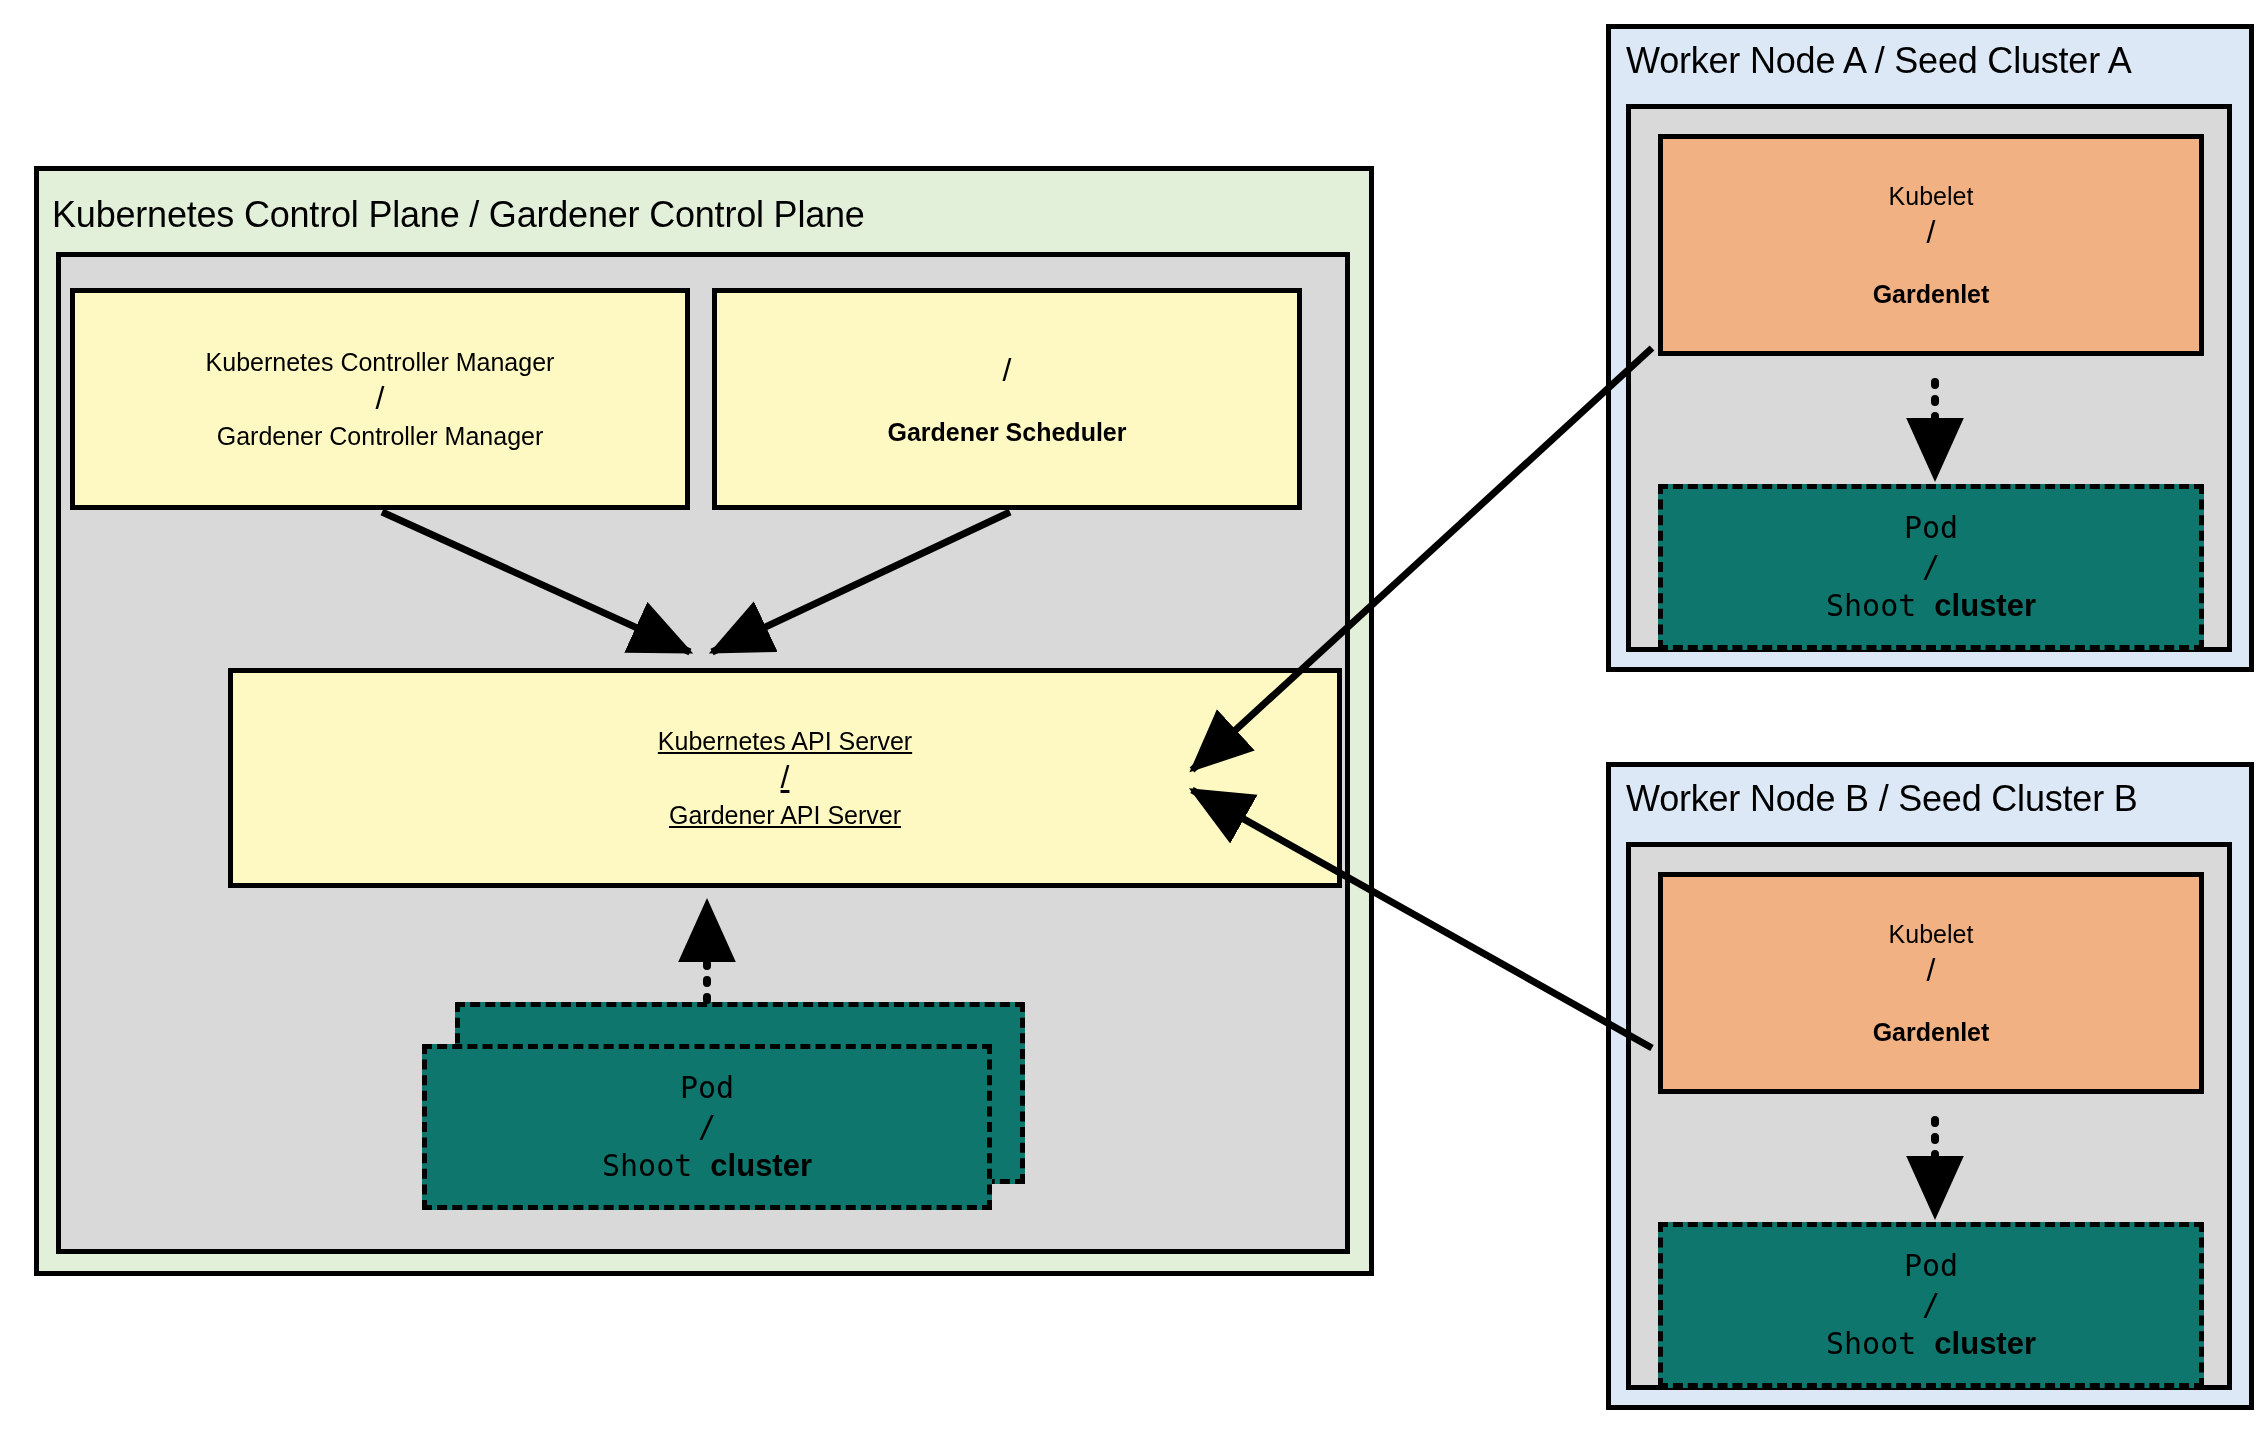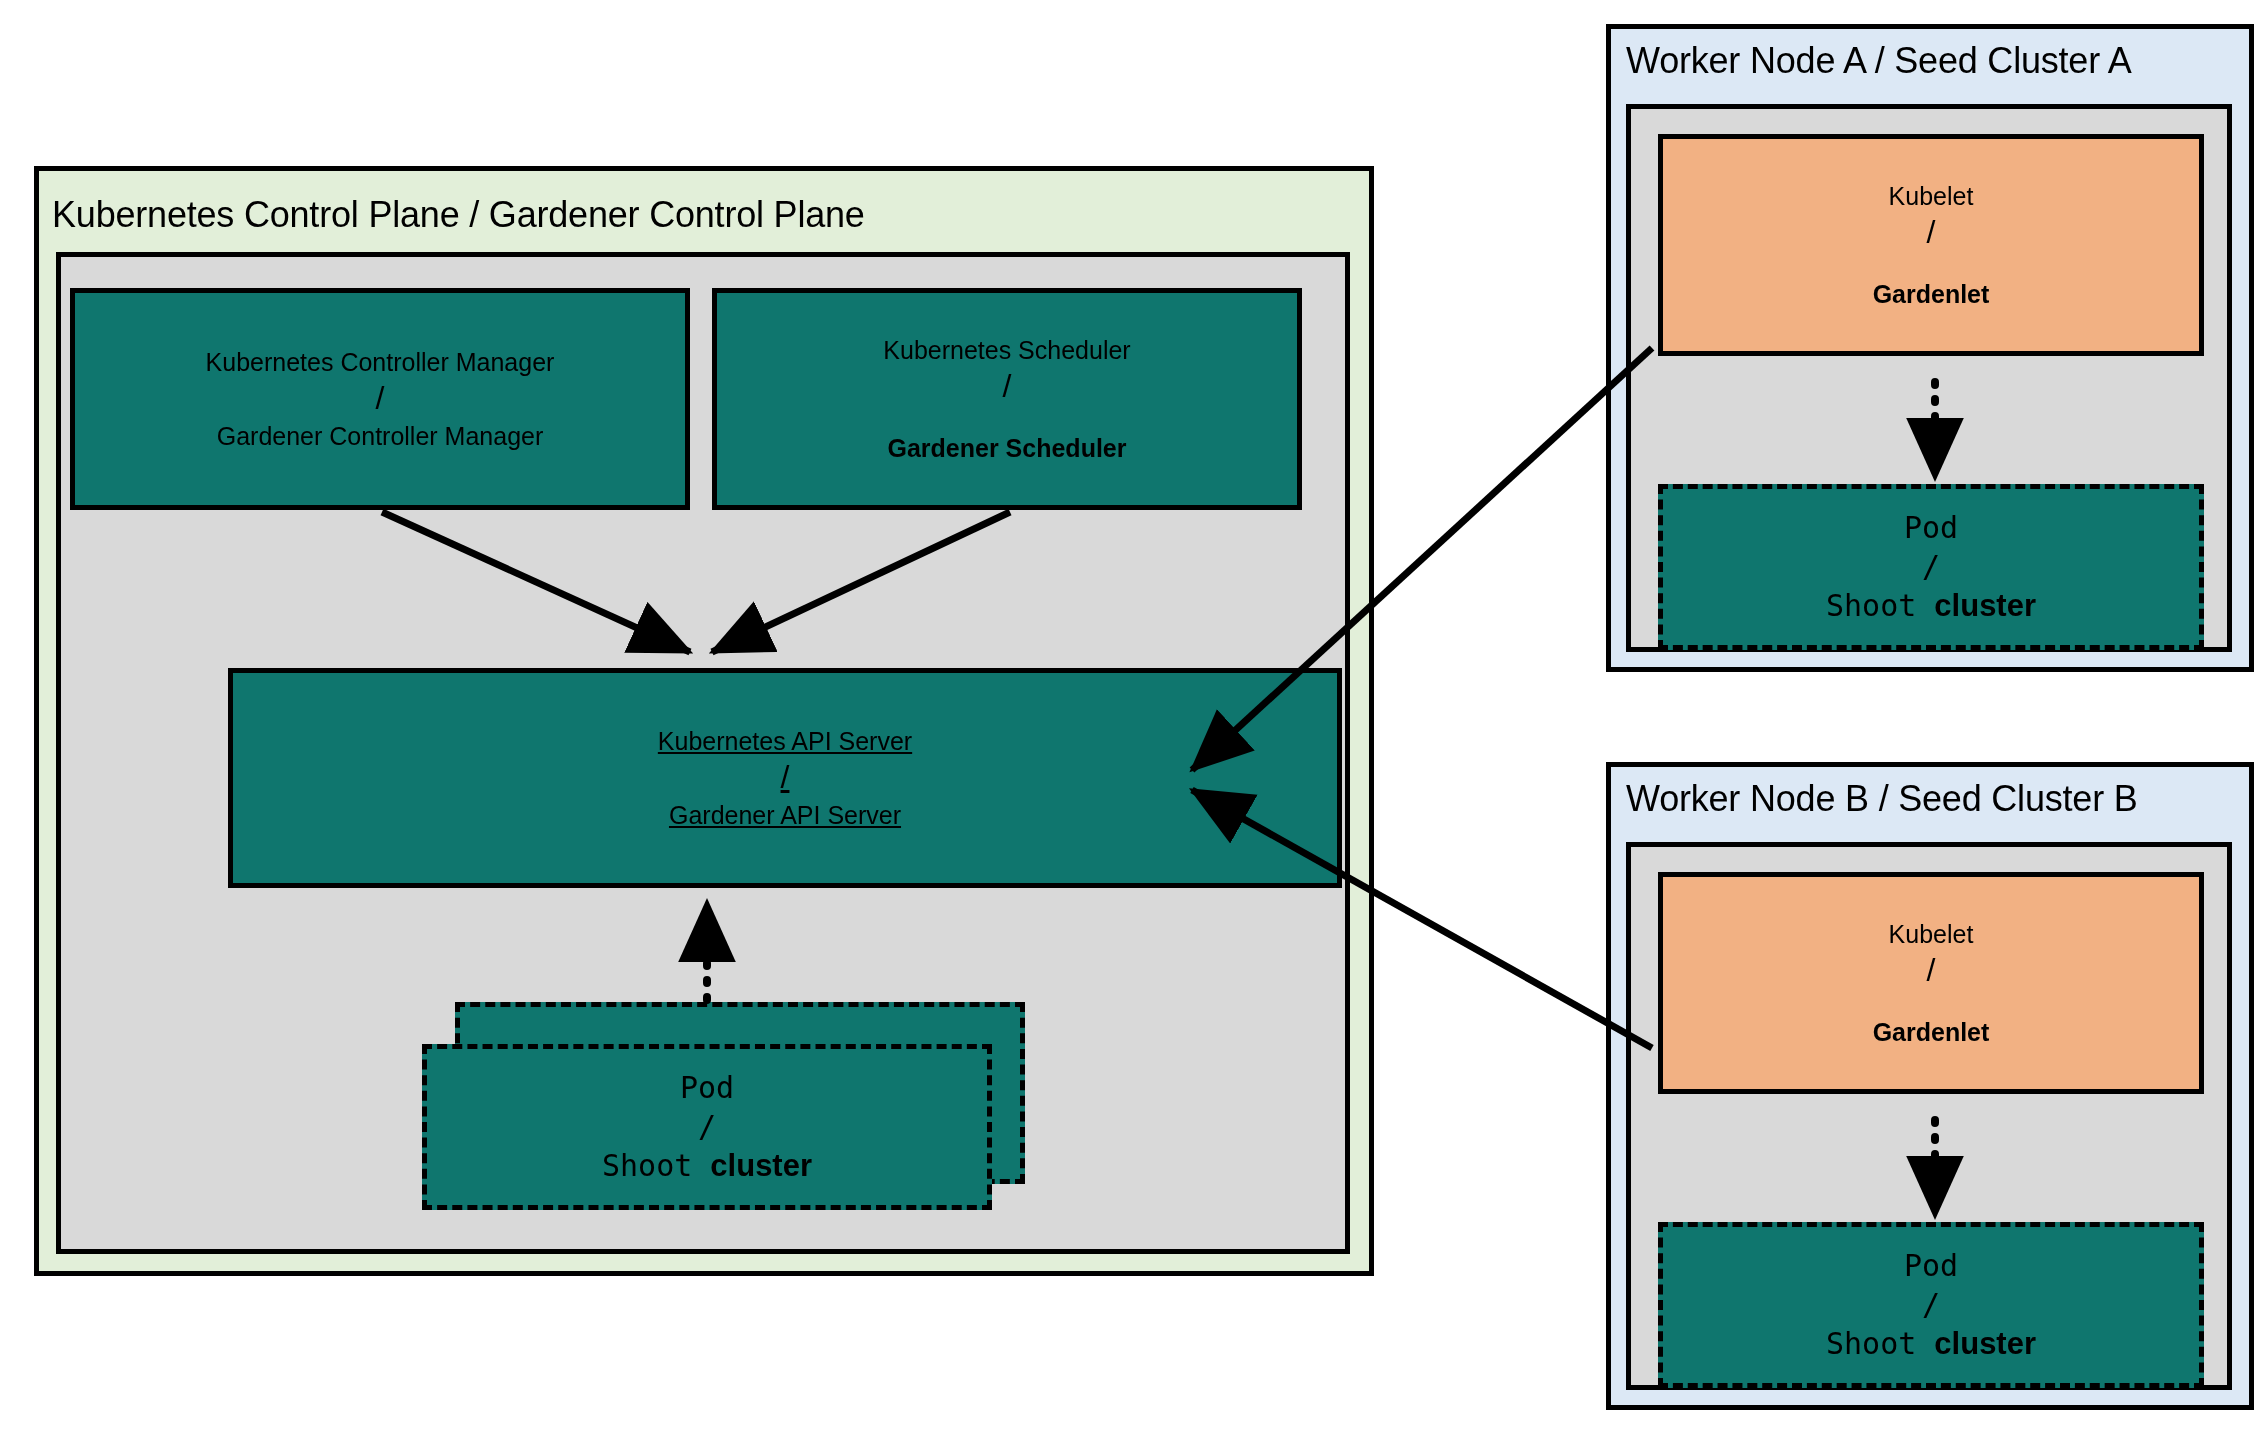--- a/index.html
+++ b/index.html
@@ -42,21 +42,21 @@
   .panel-title {
     position: absolute;
     font-size: 36px;
     line-height: 1.05;
     white-space: nowrap;
     letter-spacing: -0.2px;
   }
 
   
   .box-green {
-    background: #0f766e;
+    background: #fef9c3;
     border: 5px solid #000000;
     display: flex;
     flex-direction: column;
     justify-content: center;
   }
   .box-orange {
     background: #f2b183;
     border: 5px solid #000000;
     display: flex;
     flex-direction: column;
@@ -114,21 +114,20 @@
   <div class="abs panel-gray" style="left:56px; top:252px; width:1294px; height:1002px;">
   </div>
 
   <div class="abs box-green" style="left:70px; top:288px; width:620px; height:222px;">
     <div class="line">Kubernetes Controller Manager</div>
     <div class="line slash">/</div>
     <div class="line">Gardener Controller Manager</div>
   </div>
 
   <div class="abs box-green" style="left:712px; top:288px; width:590px; height:222px;">
-    <div class="line">Kubernetes Scheduler</div>
     <div class="line slash">/</div>
     <div class="line bold">Gardener Scheduler</div>
   </div>
 
   <div class="abs box-green" style="left:228px; top:668px; width:1114px; height:220px;text-decoration:underline;">
     <div class="line">Kubernetes API Server</div>
     <div class="line slash">/</div>
     <div class="line">Gardener API Server</div>
   </div>
 

